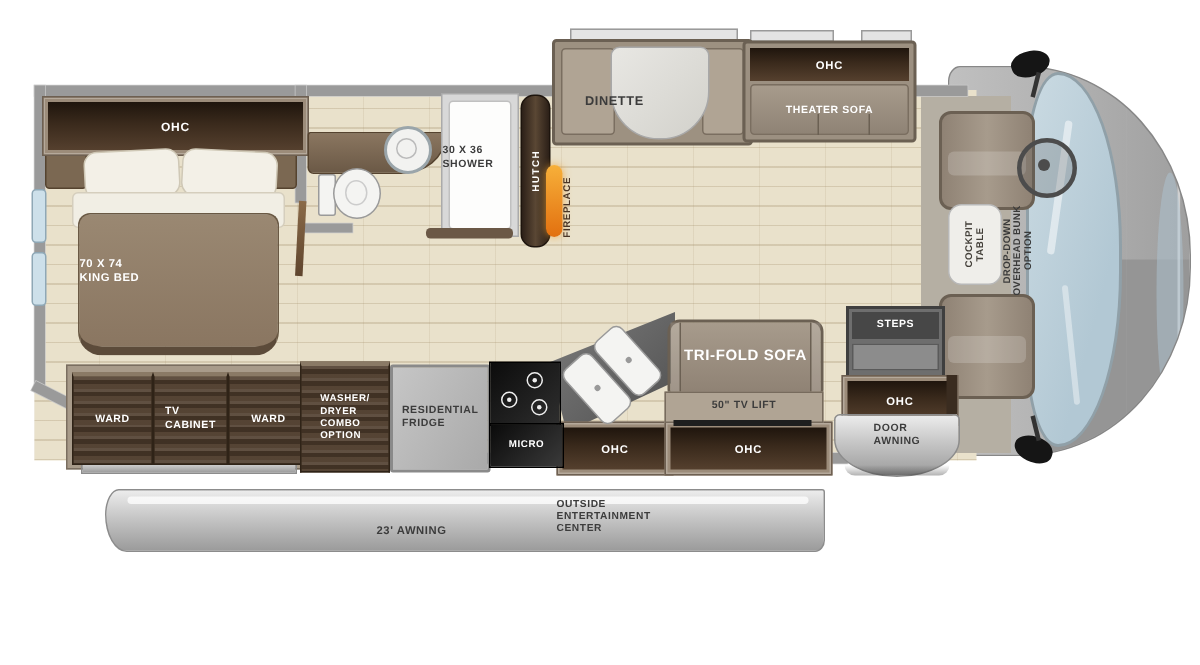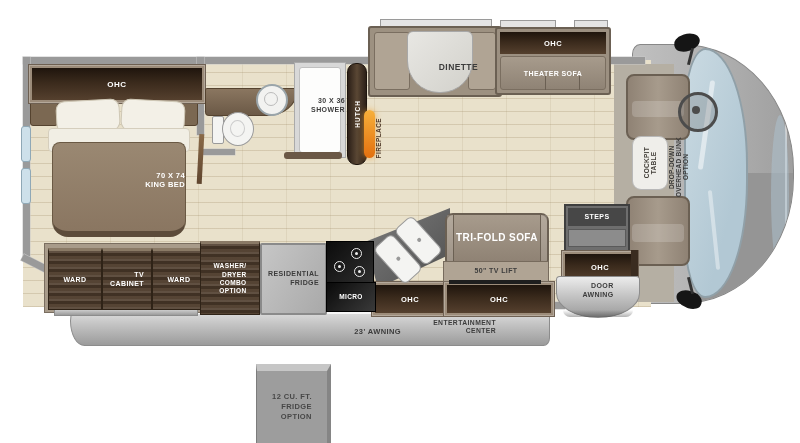--- a/index.html
+++ b/index.html
@@ -1,20 +1,20 @@
 <!DOCTYPE html>
 <html><head>
 <meta charset="utf-8">
 <style>
   html,body{margin:0;padding:0;background:#fff;}
   .canvas{position:relative;width:800px;height:443px;background:#fff;overflow:hidden;
           font-family:"Liberation Sans",sans-serif;}
   .abs{position:absolute;}
   .lbl{position:absolute;font-weight:bold;font-size:7.5px;line-height:1.25;color:#fff;
-       letter-spacing:.4px;text-align:right;text-transform:uppercase;z-index:9;}
+       letter-spacing:.4px;text-align:left;text-transform:uppercase;z-index:9;}
   .dk{color:#3c3c3c;}
   .vtext{writing-mode:vertical-rl;transform:rotate(180deg);}
   .wall{position:absolute;background:#9a9a9a;box-shadow:0 0 0 .5px #c9c9c9;z-index:4;}
   .floor{position:absolute;z-index:2;background:#e9e1cb;
     background-image:repeating-linear-gradient(180deg,rgba(0,0,0,0) 0 12px,rgba(150,128,90,.25) 12px 13px),
                      repeating-linear-gradient(90deg,rgba(0,0,0,0) 0 43px,rgba(150,128,90,.13) 43px 44px);}
   .cab-frame{position:absolute;background:#9c8c7a;border:1px solid #6e6052;padding:3px;
              display:flex;z-index:6;box-shadow:inset 0 0 0 1px rgba(255,255,255,.25);}
   .cab-dark{flex:1;background:linear-gradient(180deg,#1f150d 0%,#3a2a1c 45%,#55402e 100%);
             display:flex;align-items:center;justify-content:center;}
@@ -245,34 +245,25 @@
   </div>
   <div class="abs" style="left:631px;top:250px;width:7px;height:26px;background:#3a2c20;z-index:6;"></div>
   <div class="abs silver" style="left:556px;top:276px;width:82px;height:40px;border-radius:4px 4px 44px 44px / 4px 4px 26px 26px;z-index:8;text-align:center;">
     <span class="lbl dk" style="position:static;display:inline-block;margin-top:5px;font-size:7px;">
       <span>DOOR</span><br>
       <span>AWNING</span>
     </span>
     <div style="position:absolute;left:6px;right:6px;bottom:0;height:7px;background:linear-gradient(180deg,rgba(0,0,0,0),rgba(0,0,0,.3));border-radius:0 0 40px 40px;"></div>
   </div>
 
-  <div class="abs silver" style="left:70px;top:304px;width:478px;height:40px;z-index:3;
+  <div class="abs silver" style="left:70px;top:326px;width:478px;height:40px;z-index:3;
               border-radius:14px 3px 10px 22px / 26px 3px 12px 38px;">
     <div style="position:absolute;left:14px;right:10px;top:4px;height:5px;background:rgba(255,255,255,.75);border-radius:4px;"></div>
     <div class="lbl dk" style="left:180px;top:22px;width:150px;font-size:7.5px;">23' AWNING</div>
     <div class="lbl dk" style="left:300px;top:6px;width:125px;font-size:6.8px;line-height:1.2;">
       <span>OUTSIDE</span><br>
       <span>ENTERTAINMENT</span><br>
       <span>CENTER</span>
     </div>
   </div>
 
-  <div class="abs" style="left:256px;top:364px;width:70px;height:72px;background:#9d9d9d;border:1px solid #7c7c7c;
-              border-top:7px solid #c6c6c6;border-right:4px solid #858585;z-index:3;
-              display:flex;align-items:center;justify-content:center;text-align:center;">
-    <span class="lbl" style="position:static;font-size:7.5px;color:#474747;line-height:1.3;">
-      <span>12 CU. FT.</span><br>
-      <span>FRIDGE</span><br>
-      <span>OPTION</span>
-    </span>
-  </div>
 
 </div>
 
 </body></html>

